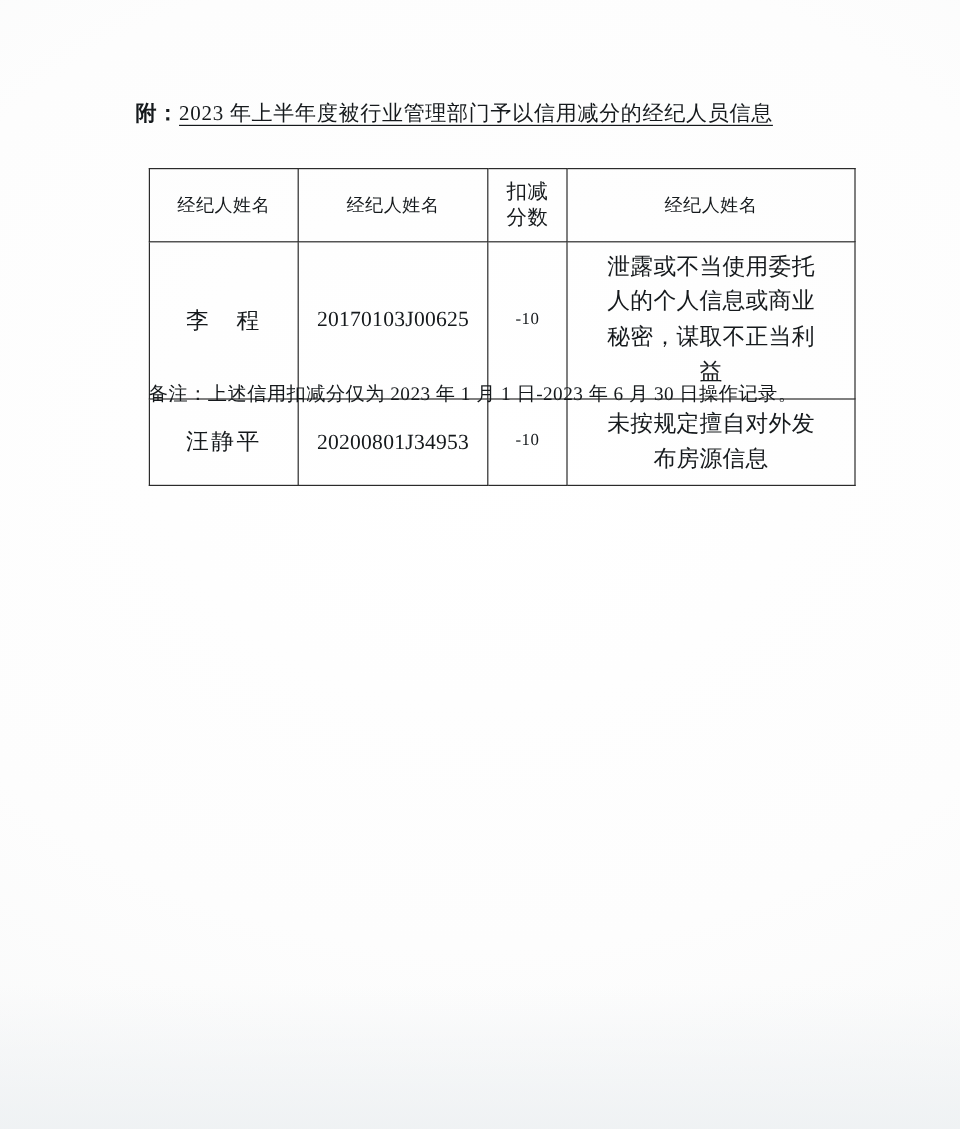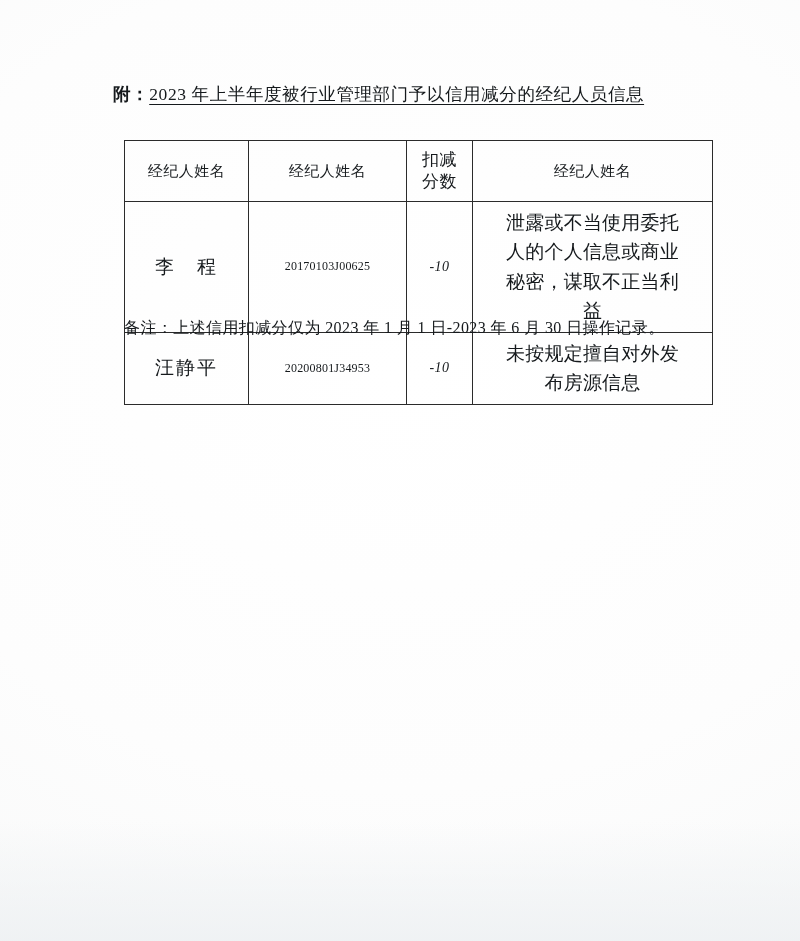--- a/index.html
+++ b/index.html
@@ -90,26 +90,25 @@
     padding: 4px 6px;
   }
   tbody td.name {
     letter-spacing: 2px;
     font-size: 19px;
   }
   tbody td.name.spaced {
     letter-spacing: 2px;
   }
   tbody td.cert {
-    font-size: 12px;
+    font-size: 18px;
     letter-spacing: 0.2px;
   }
   tbody td.score {
     font-size: 14px;
-    font-style: italic;
   }
   tbody td.behavior {
     font-size: 19px;
     line-height: 1.55;
     padding: 6px 30px;
     letter-spacing: 0.2px;
   }
   tbody tr.tall td { height: 60px; }
 
   .note {

